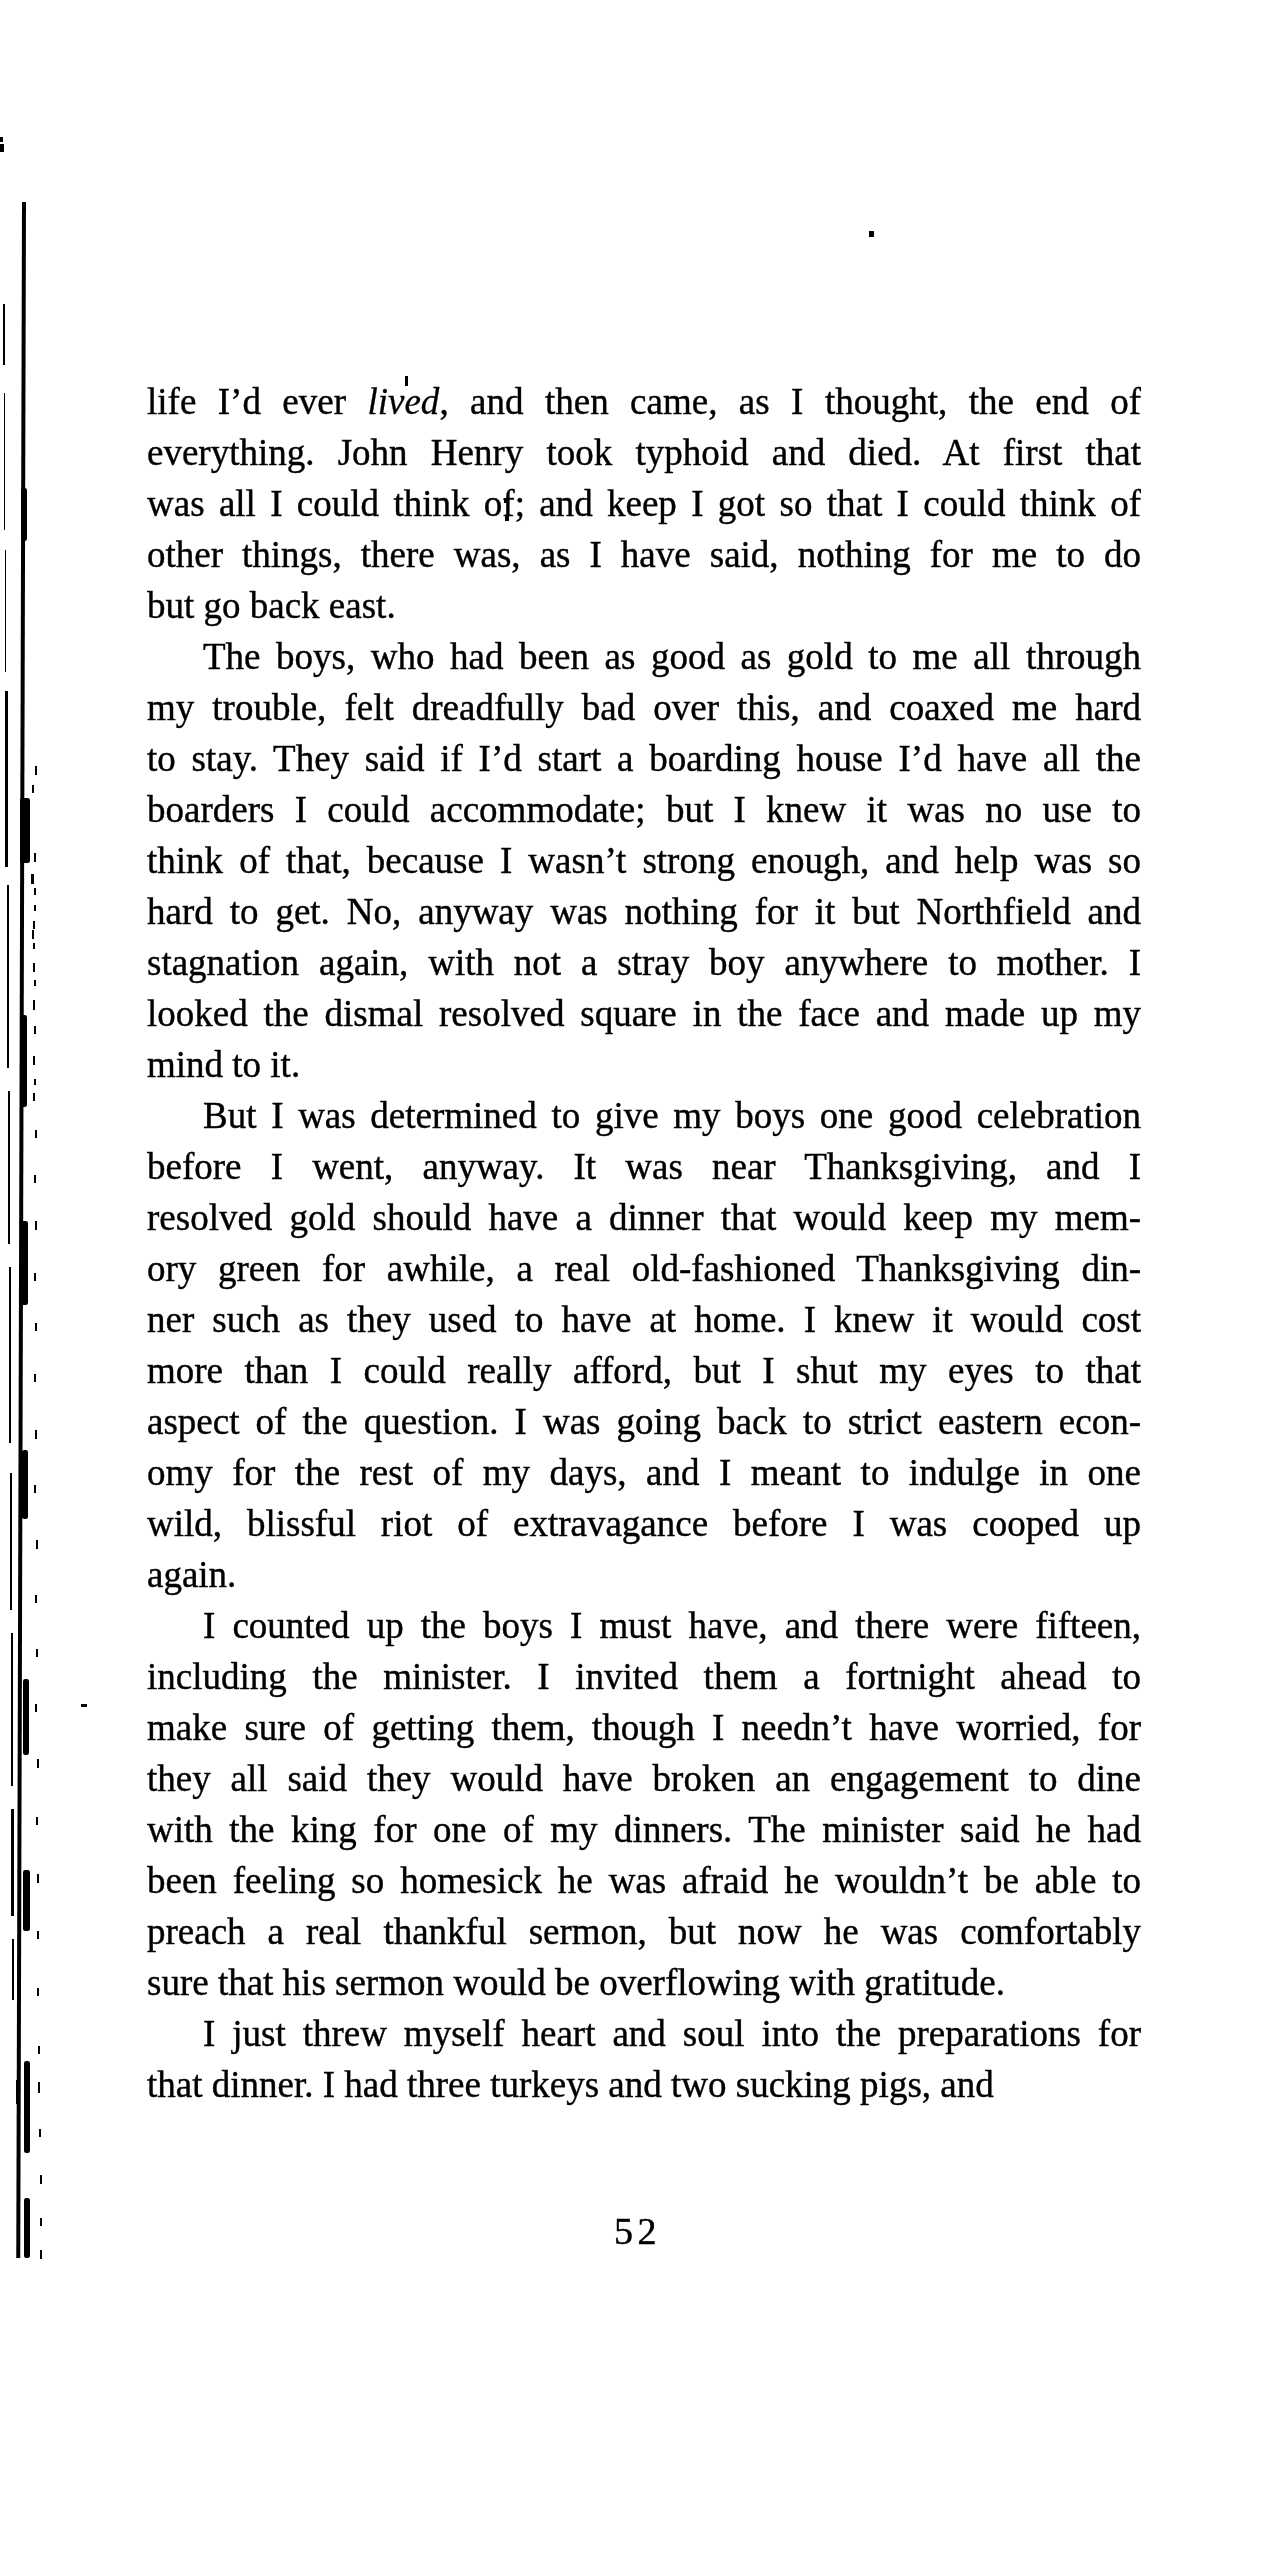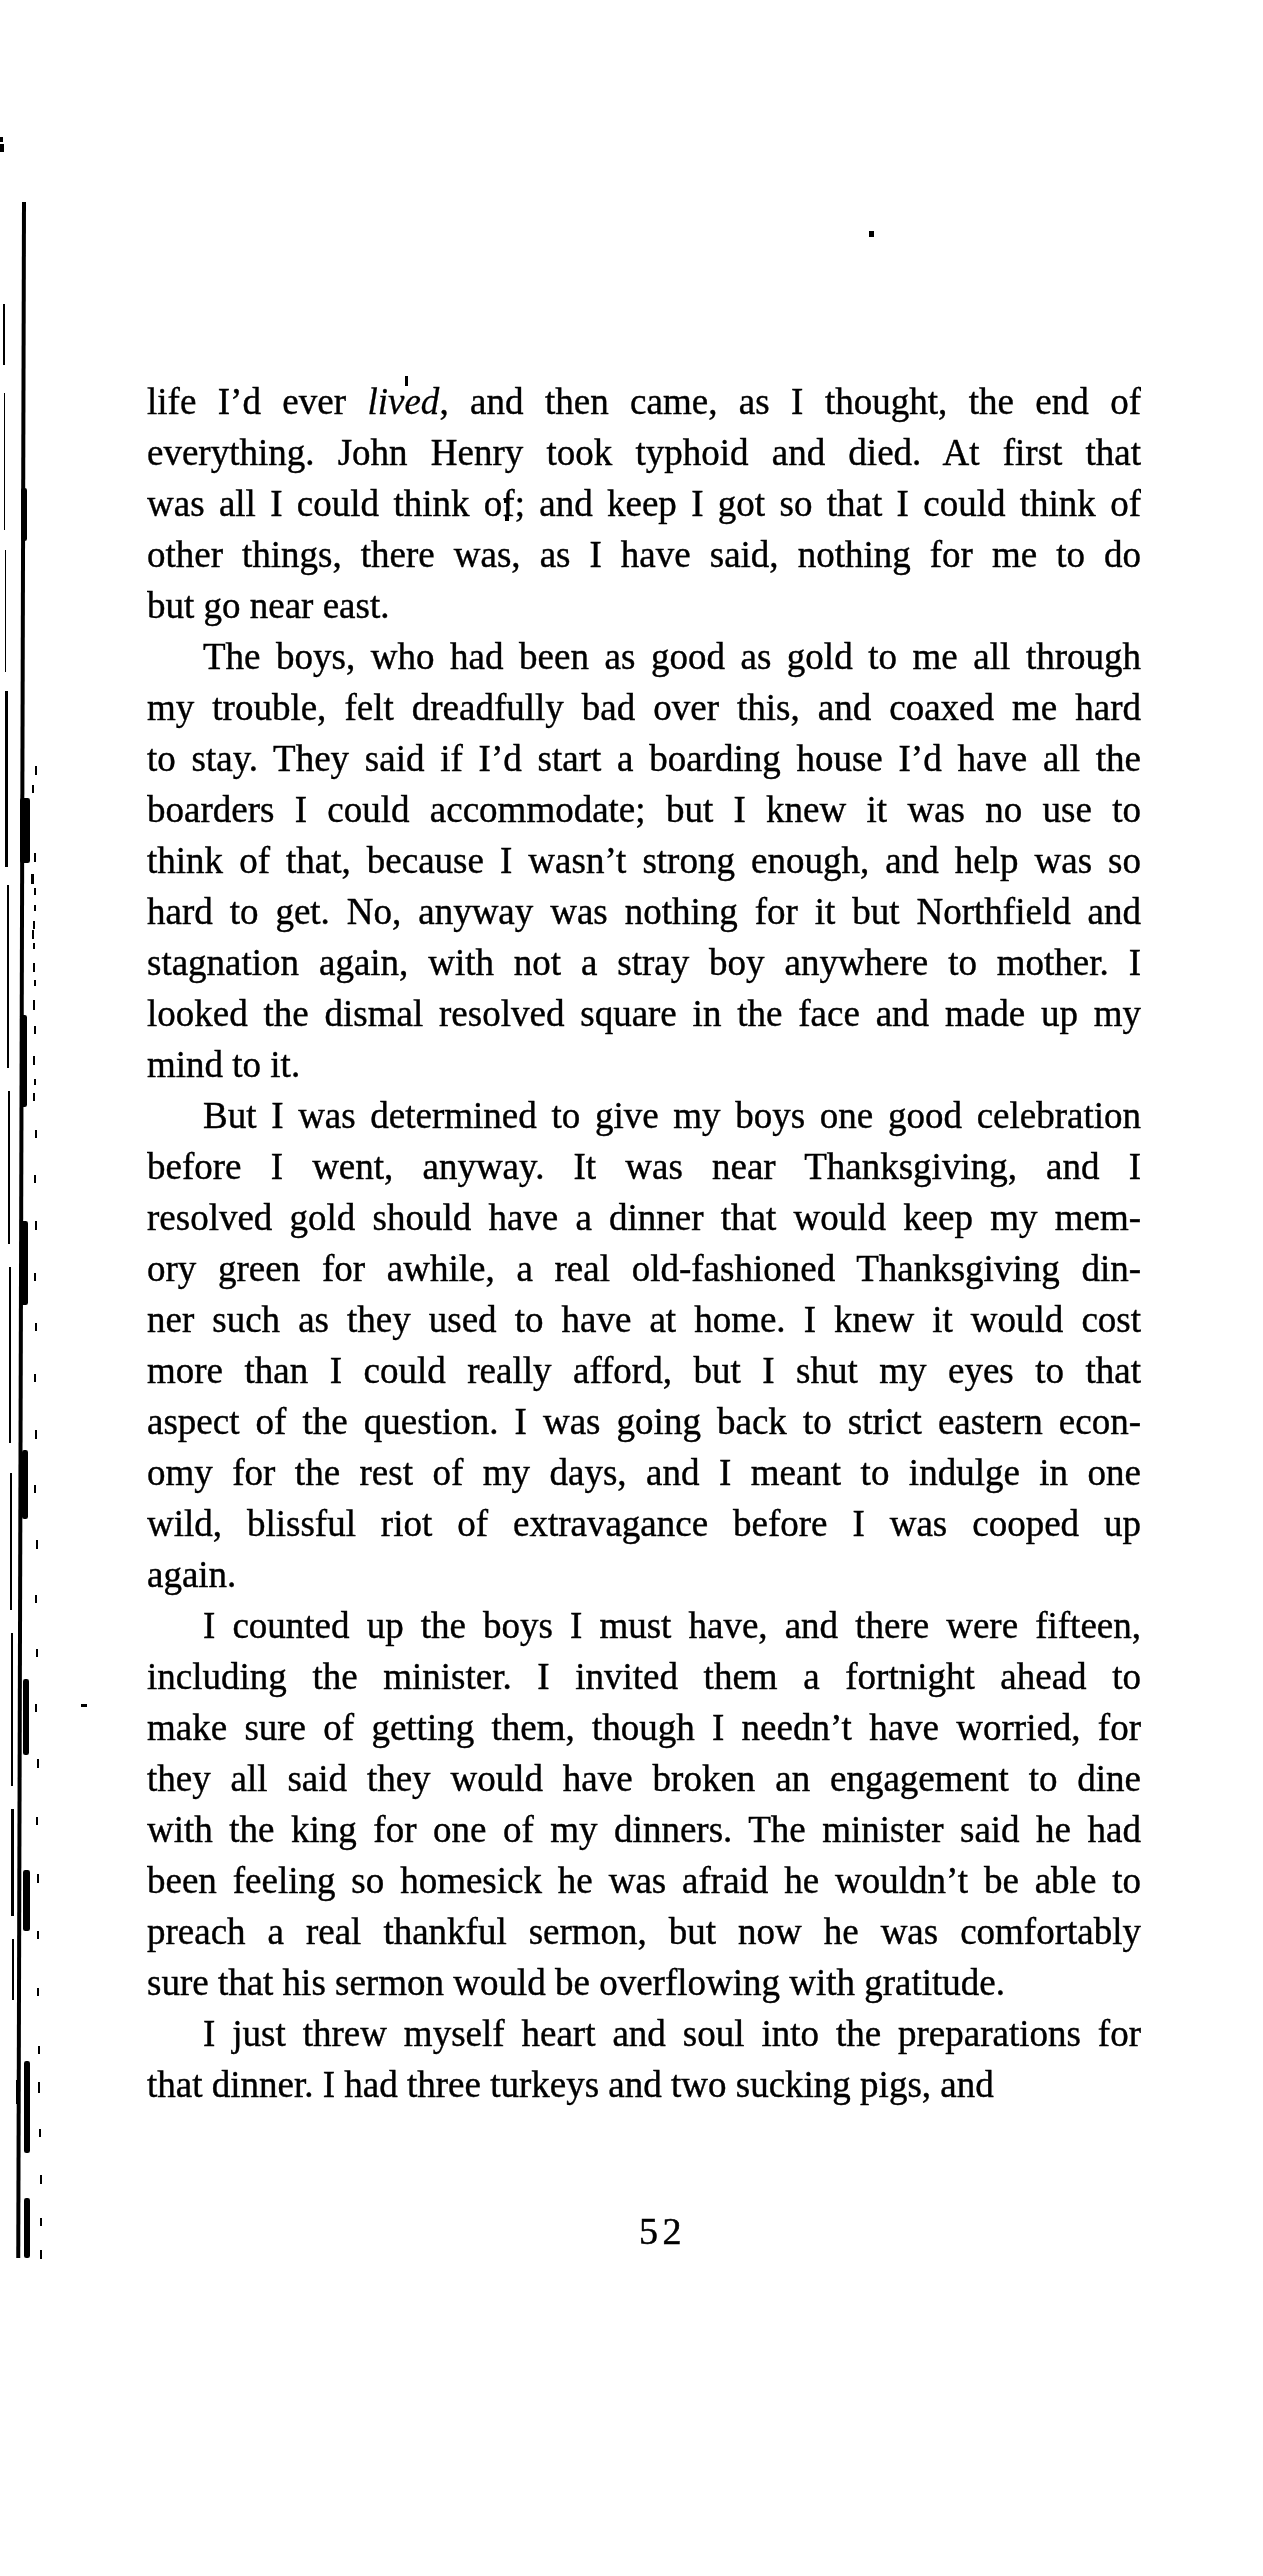--- a/index.html
+++ b/index.html
@@ -37,21 +37,21 @@
     -webkit-text-stroke: 0.4px #000;
     font-kerning: normal;
   }
   .line.first { text-indent: 56px; }
   .line.last  { text-align-last: left; }
   .line em { font-style: italic; -webkit-text-stroke: 0.3px #000; }
 
   
   .page-number {
     position: absolute;
-    left: 158px;
+    left: 133px;
     top: 2212px;
     width: 994px;
     text-align: center;
     font-size: 38px;
     line-height: 38px;
     letter-spacing: 4.6px;
     transform: translateX(7.6px);
     -webkit-text-stroke: 0.5px #000;
   }
 
@@ -140,21 +140,21 @@
       <div class="mark" style="left: 40px; top: 2175px; width: 2.3px; height: 9.2px;"></div>
       <div class="mark" style="left: 40px; top: 2218px; width: 2.3px; height: 7.6px;"></div>
       <div class="mark" style="left: 40px; top: 2250px; width: 2.3px; height: 9.2px;"></div>
     </div>
   <main class="text-block">
       <div class="paragraph">
         <div class="line"><span>life I’d ever </span><em>lived</em><span>, and then came, as I thought, the end of</span></div>
         <div class="line"><span>everything. John Henry took typhoid and died. At first that</span></div>
         <div class="line"><span>was all I could think of; and keep I got so that I could think of</span></div>
         <div class="line"><span>other things, there was, as I have said, nothing for me to do</span></div>
-        <div class="line last"><span>but go near east.</span></div>
+        <div class="line last"><span>but go back east.</span></div>
       </div>
       <div class="paragraph">
         <div class="line first"><span>The boys, who had been as good as gold to me all through</span></div>
         <div class="line"><span>my trouble, felt dreadfully bad over this, and coaxed me hard</span></div>
         <div class="line"><span>to stay. They said if I’d start a boarding house I’d have all the</span></div>
         <div class="line"><span>boarders I could accommodate; but I knew it was no use to</span></div>
         <div class="line"><span>think of that, because I wasn’t strong enough, and help was so</span></div>
         <div class="line"><span>hard to get. No, anyway was nothing for it but Northfield and</span></div>
         <div class="line"><span>stagnation again, with not a stray boy anywhere to mother. I</span></div>
         <div class="line"><span>looked the dismal resolved square in the face and made up my</span></div>

